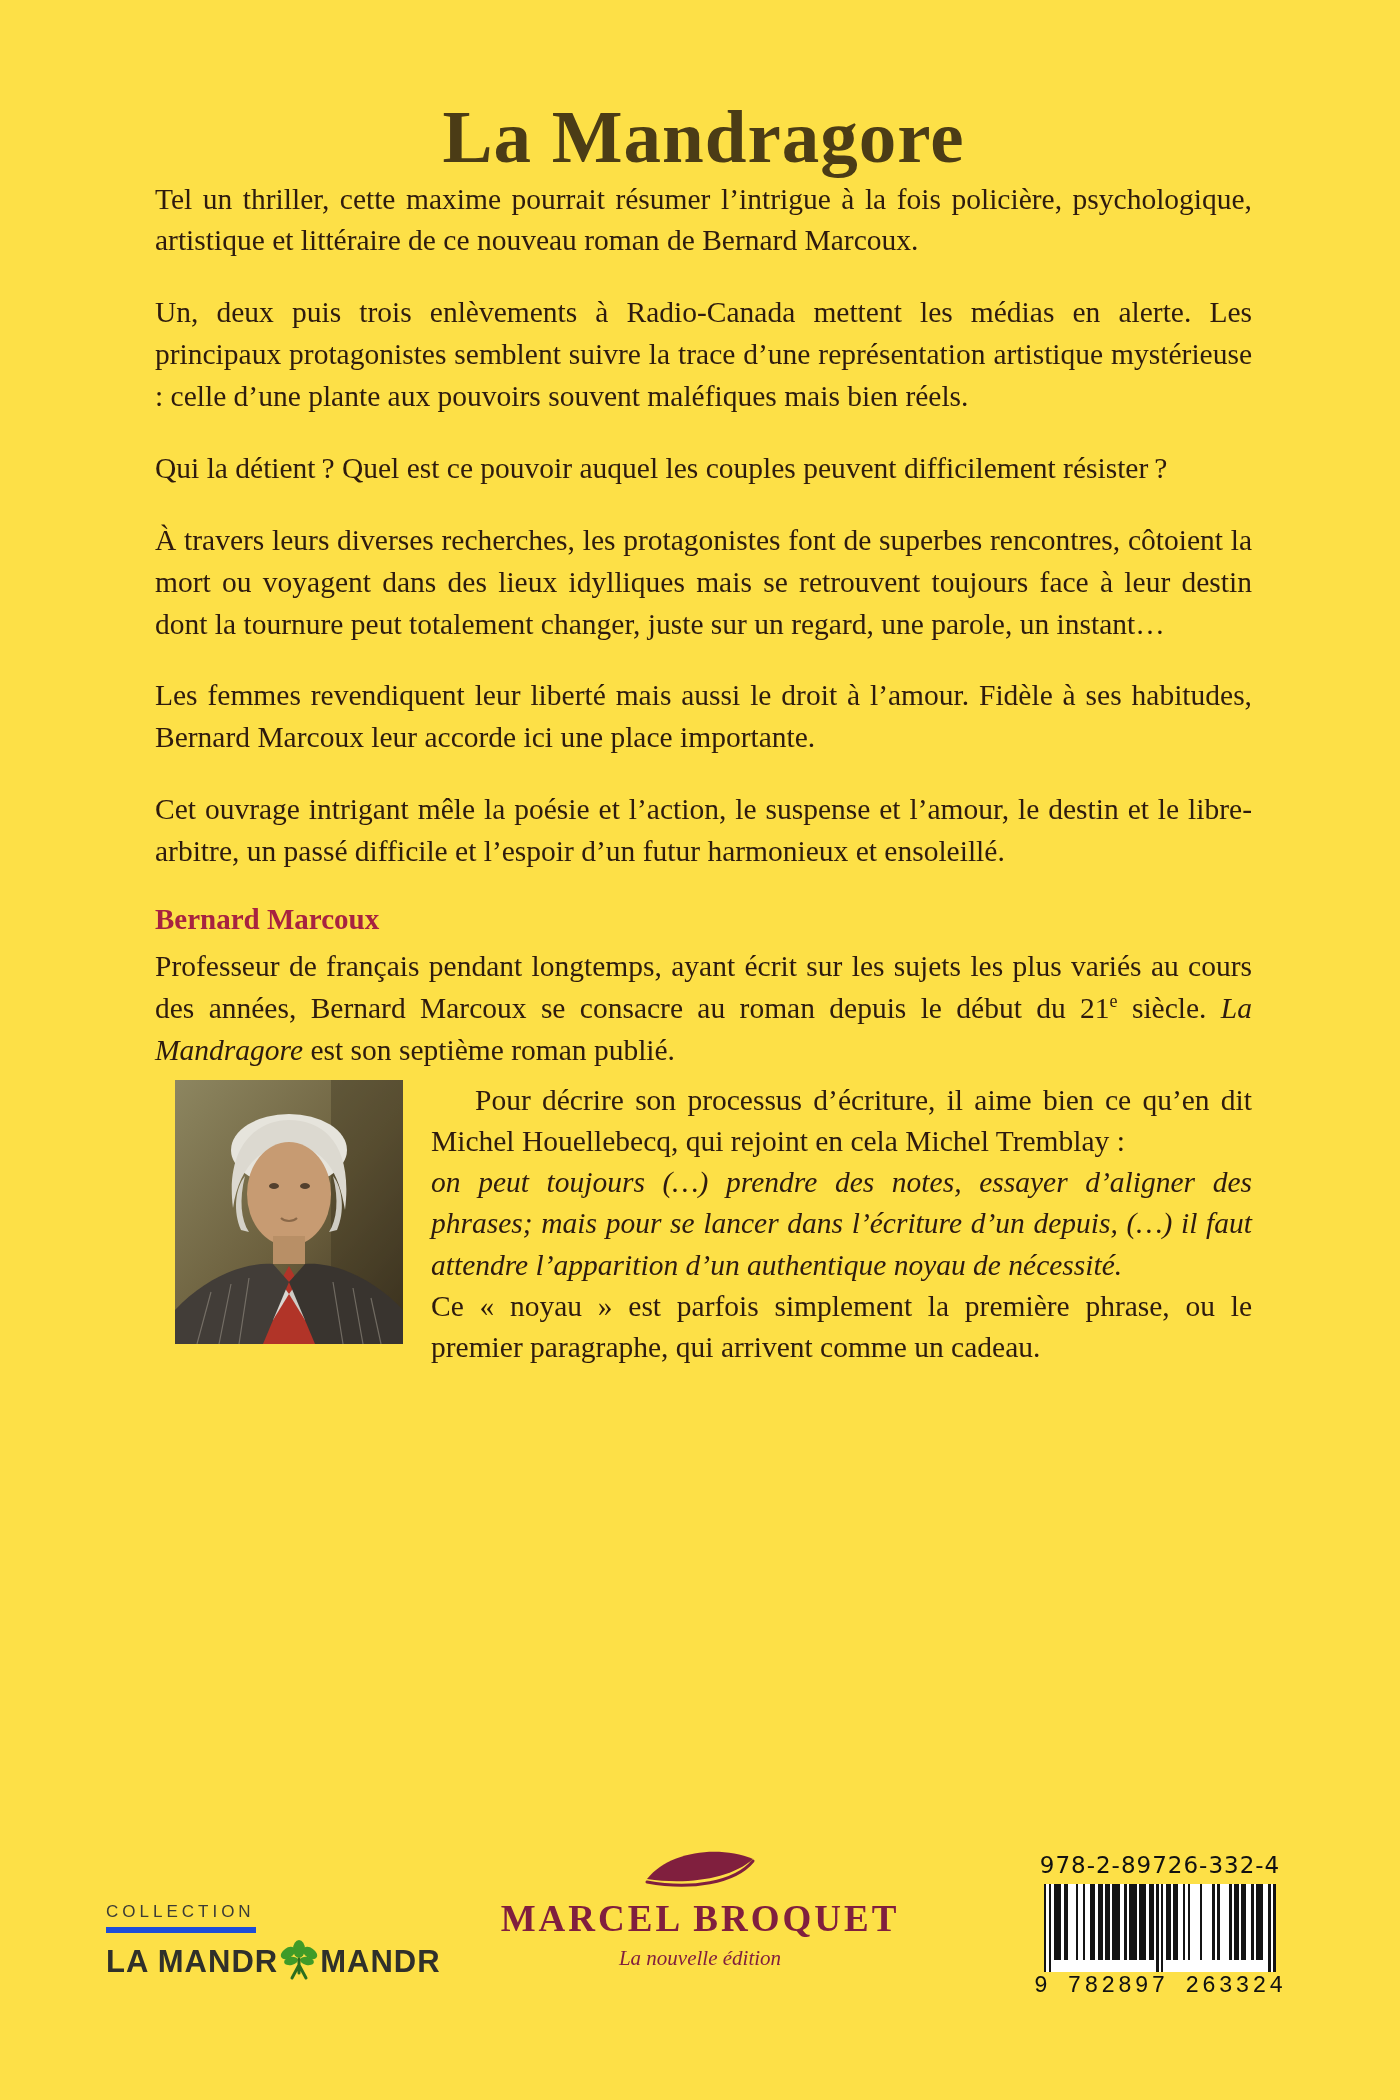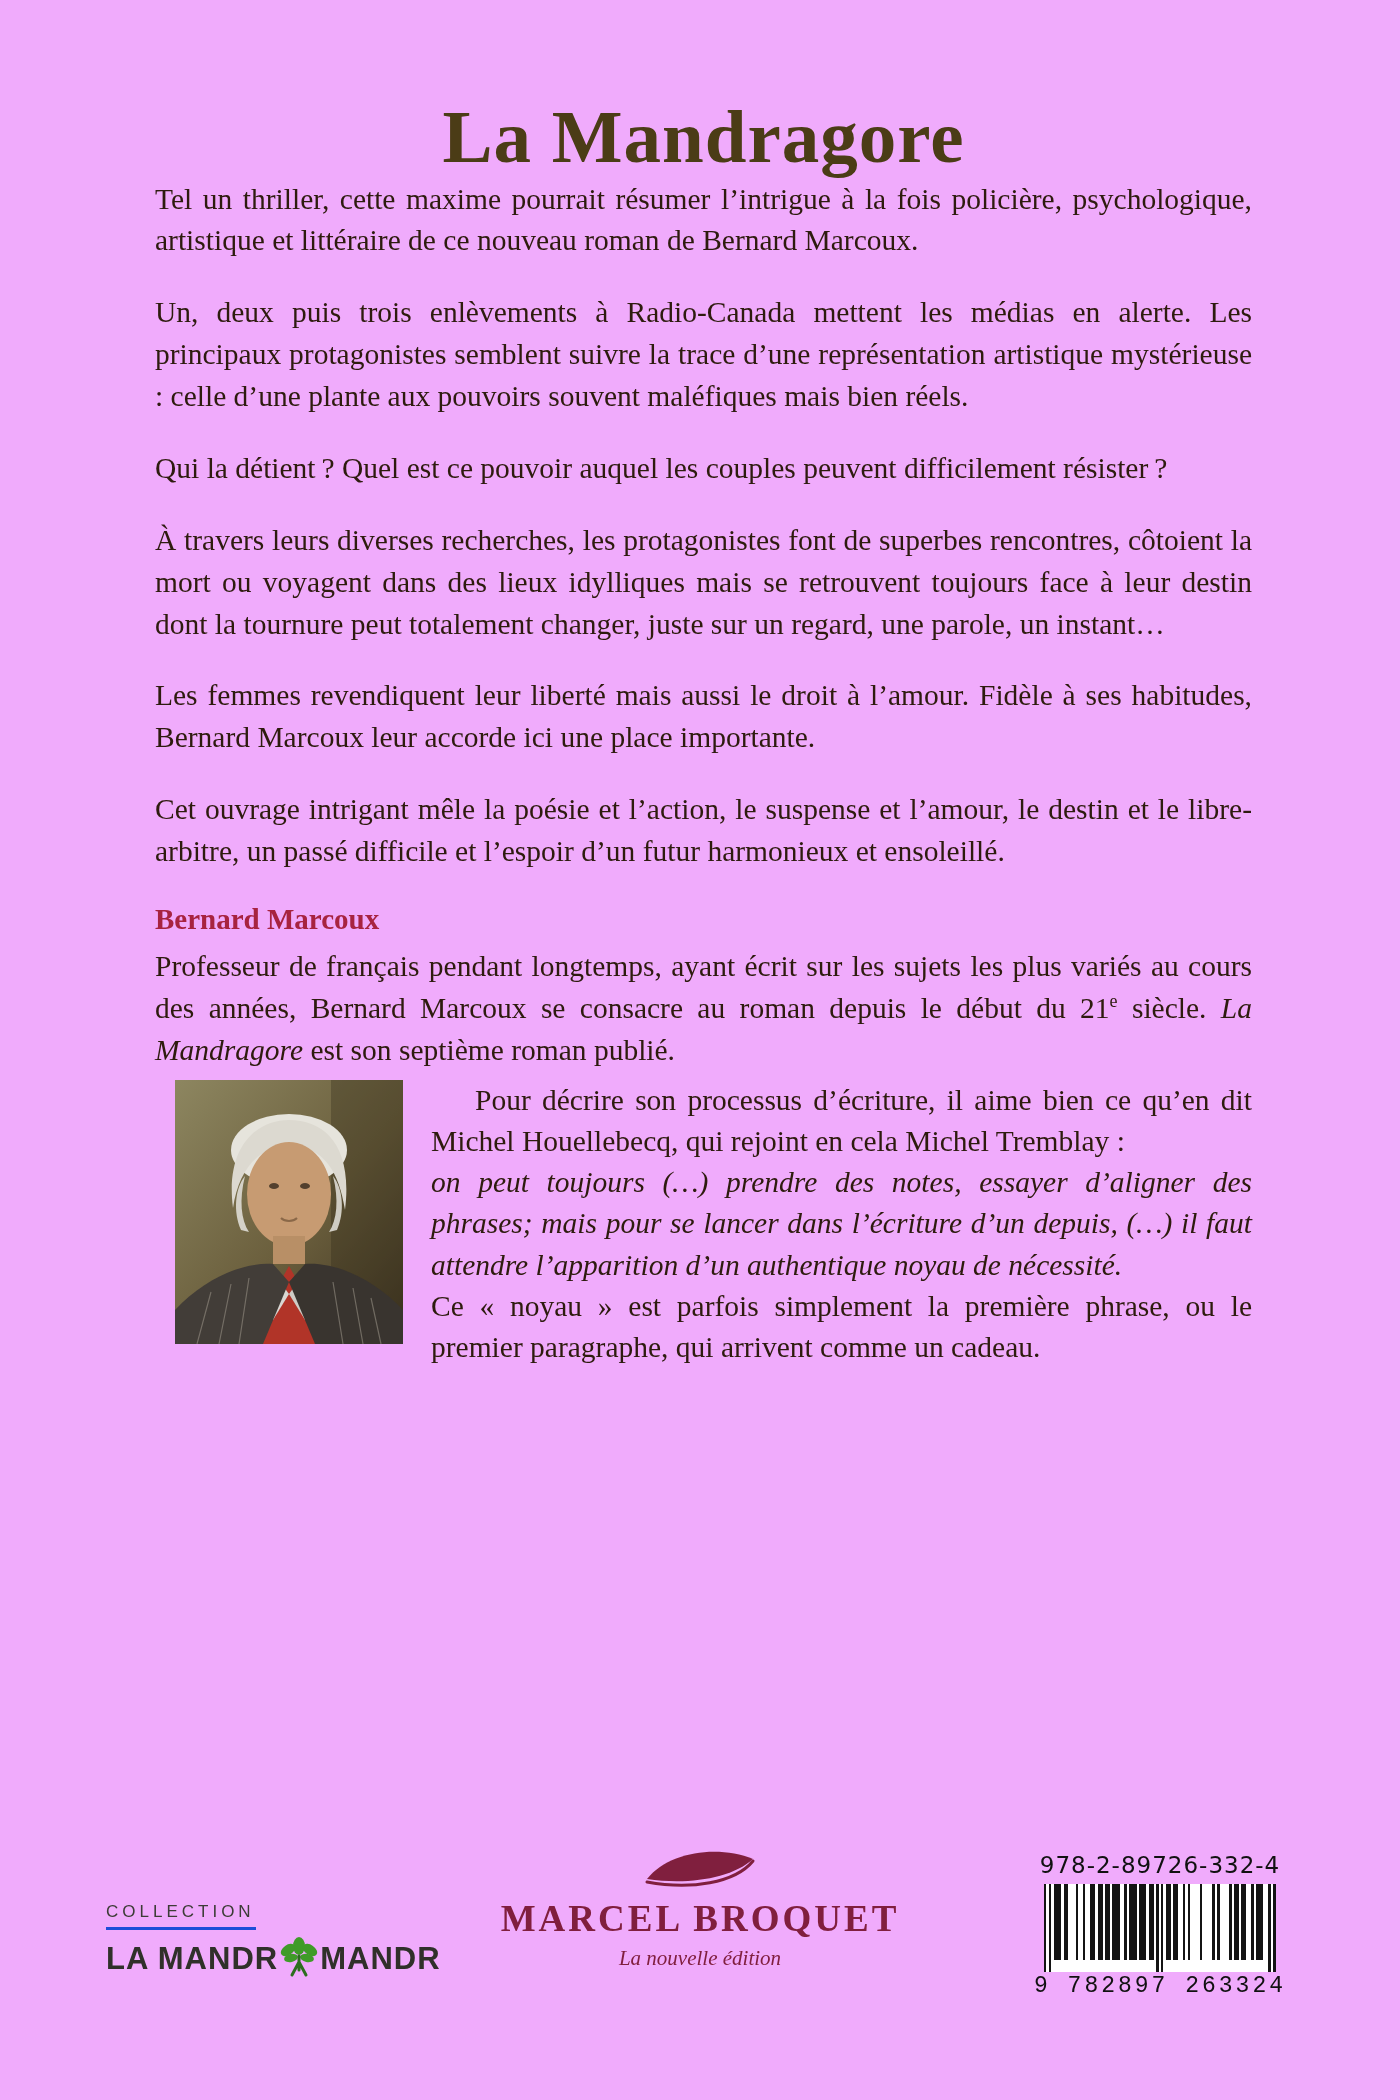--- a/index.html
+++ b/index.html
@@ -1,19 +1,19 @@
 <!DOCTYPE html>
 <html><head>
 <meta charset="utf-8">
 <style>
   html,body{margin:0;padding:0;background:#ffffff;}
   .page{
     position:relative;
     width:1400px;height:2100px;
-    background:#f0abfc;
+    background:#fde047;
     font-family:"Liberation Serif", serif;
     color:#2e1b0e;
     overflow:hidden;
   }
   .content{position:absolute;left:155px;right:148px;top:0;}
   h1.title{
     margin:96px 0 0 0;
     text-align:center;
     font-size:75px;
     line-height:1.1;
@@ -43,21 +43,21 @@
   .photo svg{display:block;}
   .quote{flex:1;font-size:29.5px;line-height:1.40;text-align:justify;}
   .q-intro,.q-italic,.q-outro{display:block;}
   .q-intro{text-indent:44px;}
   .q-italic{font-style:italic;}
 
   
   .collection{position:absolute;left:106px;top:1902px;font-family:"Liberation Sans", sans-serif;}
   .collection-label{
     font-size:17px;letter-spacing:4px;color:#3c3c36;
-    padding-bottom:5px;border-bottom:3px solid #1d4ed8;width:150px;
+    padding-bottom:5px;border-bottom:6px solid #1d4ed8;width:150px;
   }
   .collection-name{
     margin-top:6px;font-size:31px;font-weight:bold;color:#30302a;letter-spacing:1px;
     white-space:nowrap;
   }
   .plant svg{vertical-align:-9px;margin:0 1px;}
 
   
   .publisher{
     position:absolute;left:50%;top:1845px;transform:translateX(-50%);

